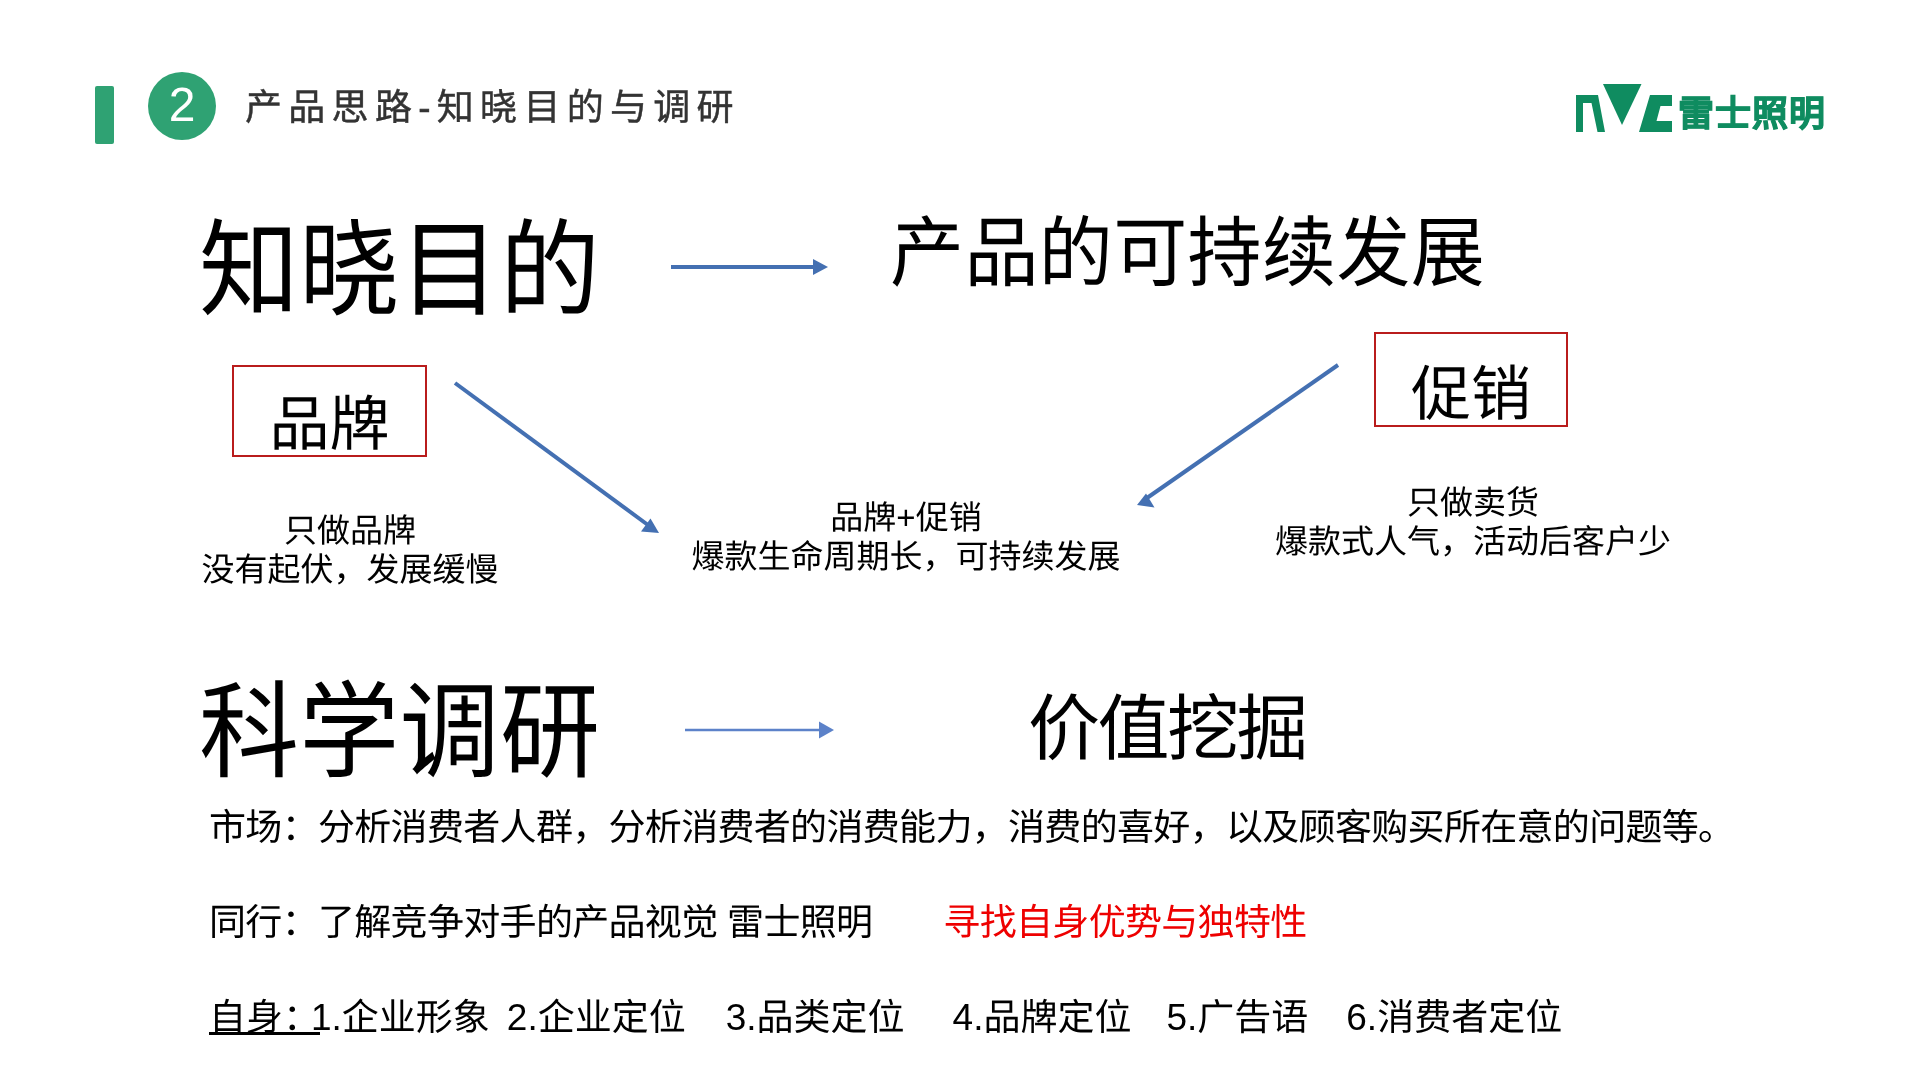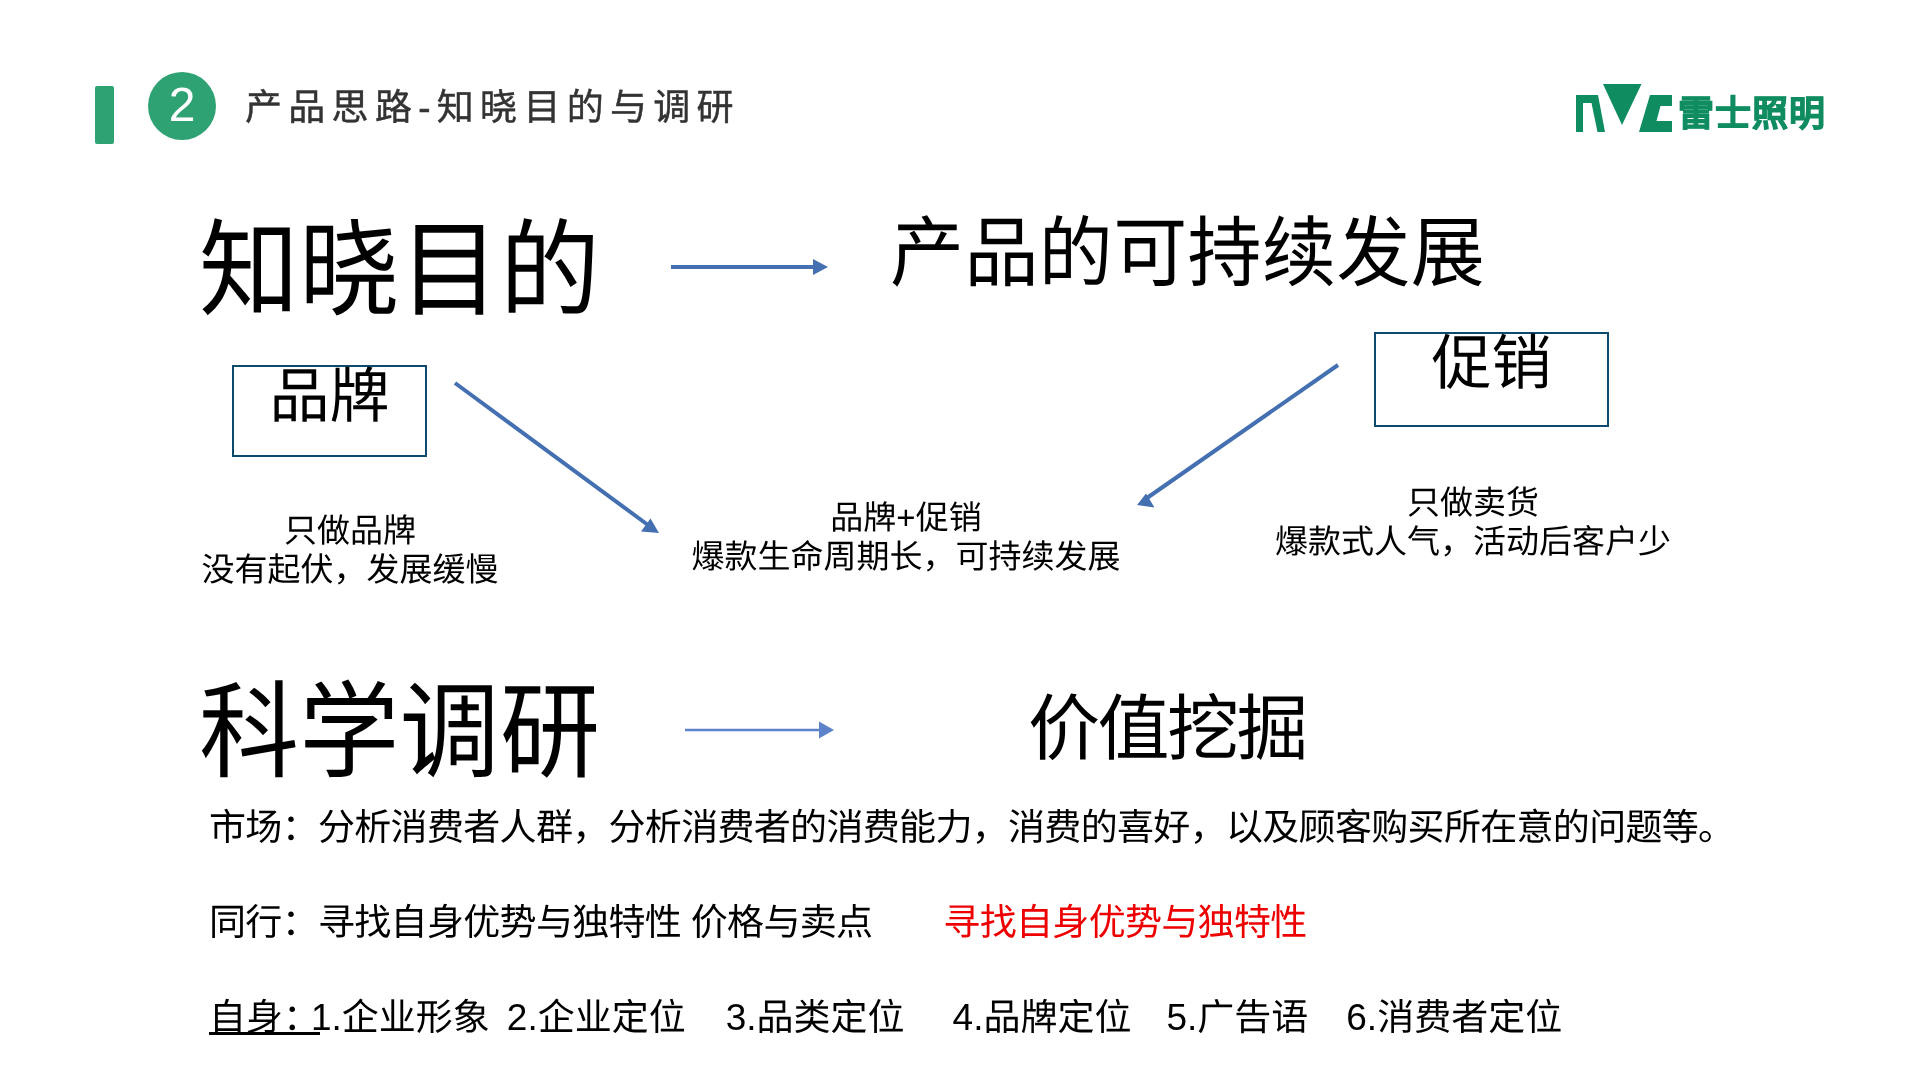--- a/index.html
+++ b/index.html
@@ -26,21 +26,21 @@
   
   .logo{position:absolute;left:1576px;top:84px;display:flex;align-items:center;}
   .logo svg{display:block;}
   .logo-text{color:var(--logo-green);font-size:36px;font-weight:900;line-height:37px;margin-left:6px;margin-top:10px;letter-spacing:1px;white-space:nowrap;-webkit-text-stroke:1px var(--logo-green);}
 
   
   .h-big{position:absolute;font-size:100px;letter-spacing:0.3px;line-height:100px;color:var(--ink);white-space:nowrap;transform:scaleY(1.055);transform-origin:top left;}
   .h-mid{position:absolute;font-size:74px;letter-spacing:0.4px;line-height:78px;color:var(--ink);white-space:nowrap;transform:scaleY(1.04);transform-origin:top left;}
 
   
-  .kbox{position:absolute;border:2px solid #0c4a6e;background:#fff;display:flex;align-items:flex-start;justify-content:center;}
+  .kbox{position:absolute;border:2px solid #b91c1c;background:#fff;display:flex;align-items:flex-end;justify-content:center;}
   .kbox span{font-size:60px;line-height:60px;color:var(--ink);letter-spacing:0;}
 
   
   .note{position:absolute;text-align:center;font-size:33px;line-height:39px;color:var(--ink);white-space:nowrap;}
 
   
   .rline{position:absolute;left:209px;font-size:37px;line-height:44px;color:var(--ink);white-space:nowrap;letter-spacing:-0.68px;}
   .rline.self{letter-spacing:0;text-decoration:underline;}
   .rline .red{color:var(--highlight-red);margin-left:71px;}
   .self-item{display:inline-block;}
@@ -78,21 +78,21 @@
   <svg class="arrow" style="left:665px;top:252px;" width="170" height="30" viewBox="0 0 170 30">
     <line x1="6" y1="15" x2="148" y2="15" stroke="#4470B2" stroke-width="4"></line>
     <polygon points="148,7 163,15 148,23" fill="#4470B2"></polygon>
   </svg>
 
   <div class="h-mid" style="left:890px;top:213px;">产品的可持续发展</div>
 
   <div class="kbox" style="left:232px;top:365px;width:195px;height:92px;">
     <span>品牌</span>
   </div>
-  <div class="kbox" style="left:1374px;top:332px;width:235px;height:95px;">
+  <div class="kbox" style="left:1374px;top:332px;width:194px;height:95px;">
     <span>促销</span>
   </div>
 
   <svg class="arrow" style="left:448px;top:376px;" width="220" height="166" viewBox="0 0 220 166">
     <line x1="7" y1="7" x2="200" y2="149" stroke="#4470B2" stroke-width="4"></line>
     <polygon points="211,157 193,155.5 202.5,142.5" fill="#4470B2"></polygon>
   </svg>
 
   <svg class="arrow" style="left:1128px;top:358px;" width="220" height="156" viewBox="0 0 220 156">
     <line x1="210" y1="7" x2="19" y2="140" stroke="#4470B2" stroke-width="4"></line>
@@ -121,20 +121,20 @@
     <polygon points="139,5.5 154,14 139,22.5" fill="#5C82C9"></polygon>
   </svg>
 
   <div class="h-mid" style="left:1028px;top:690px;font-size:72px;letter-spacing:-2.5px;transform:none;">价值挖掘</div>
 
   <div class="rline" style="top:806px;">
     <span>市场：分析消费者人群，分析消费者的消费能力，消费的喜好，以及顾客购买所在意的问题等。</span>
   </div>
 
   <div class="rline" style="top:901px;">
-    <span>同行：寻找自身优势与独特性 价格与卖点</span><span class="red">寻找自身优势与独特性</span>
+    <span>同行：了解竞争对手的产品视觉 雷士照明</span><span class="red">寻找自身优势与独特性</span>
   </div>
 
   <div class="rline self" style="top:996px;">
     <span>自身：</span><span class="self-item si-1">1.企业形象</span><span class="self-item si-2">2.企业定位</span><span class="self-item si-3">3.品类定位</span><span class="self-item si-4">4.品牌定位</span><span class="self-item si-5">5.广告语</span><span class="self-item si-6">6.消费者定位</span>
   </div>
 
 </div>
 
 </body></html>

